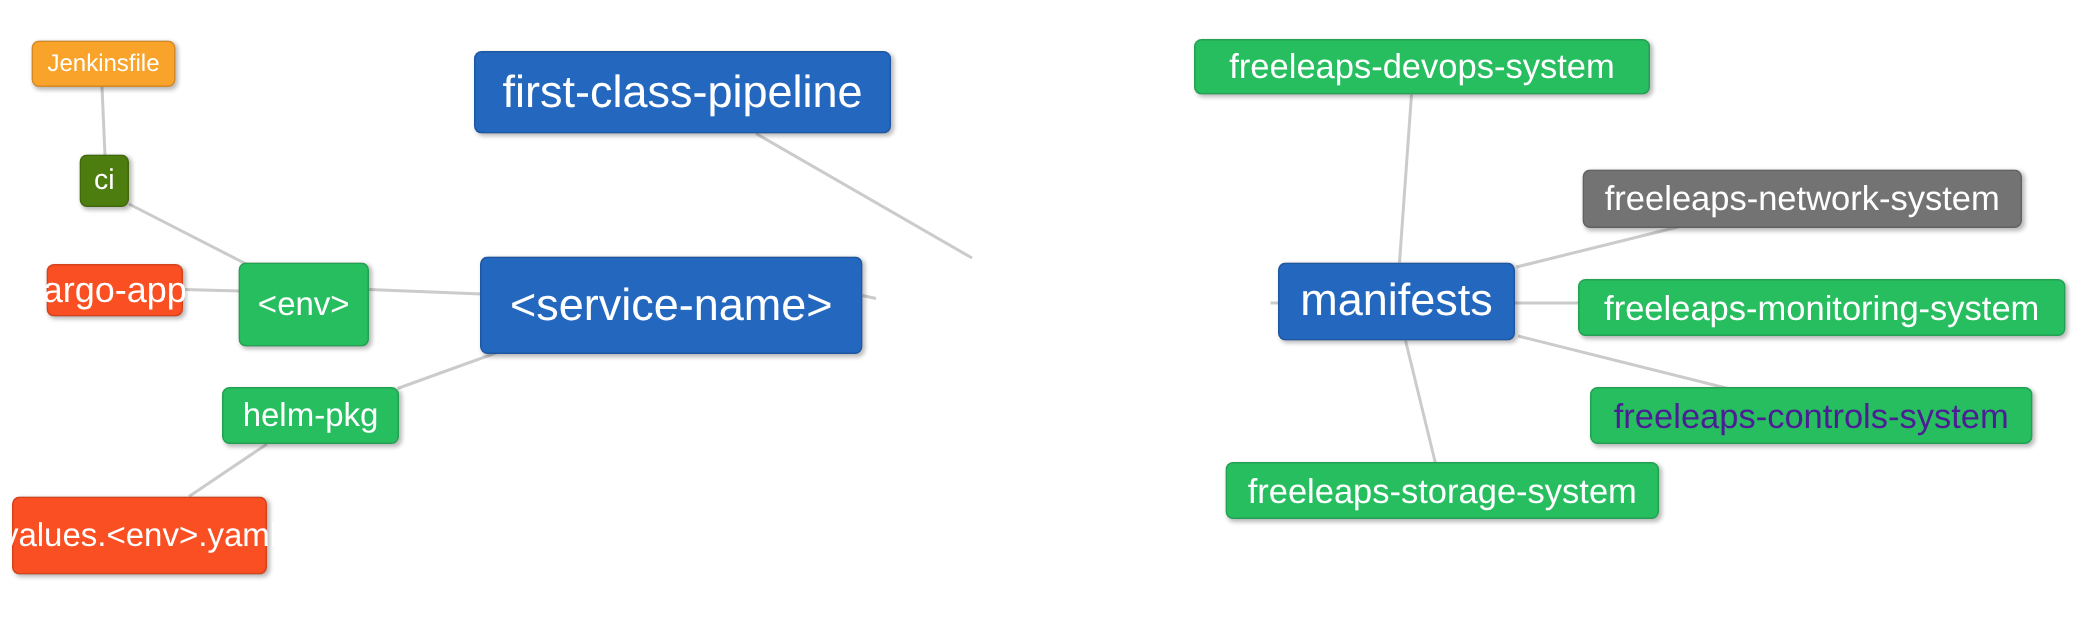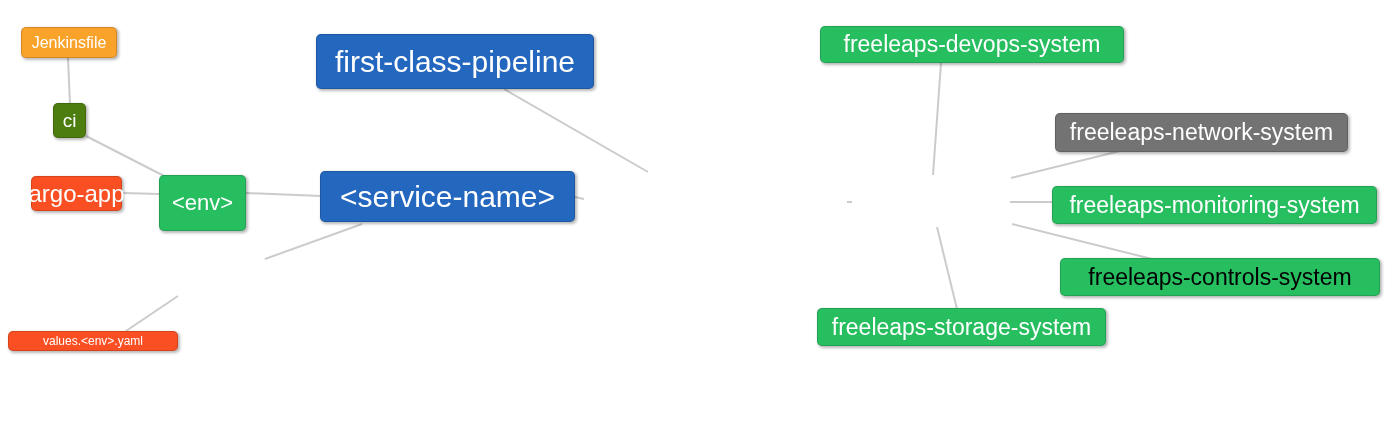--- a/index.html
+++ b/index.html
@@ -61,22 +61,24 @@
       <line x1="1011" y1="178" x2="1128" y2="149" stroke="#CBCBCB" stroke-width="2"></line>
       <line x1="1010" y1="202" x2="1052" y2="202" stroke="#CBCBCB" stroke-width="2"></line>
       <line x1="1012" y1="224" x2="1152" y2="259" stroke="#CBCBCB" stroke-width="2"></line>
       <line x1="937" y1="227" x2="957" y2="309" stroke="#CBCBCB" stroke-width="2"></line>
     </svg>
   <div class="node-layer">
       <div class="node" style="left: 21px; top: 27px; width: 96px; height: 31px; font-size: 16px; background: rgb(249, 163, 43); color: rgb(255, 255, 255);">Jenkinsfile</div>
       <div class="node" style="left: 53px; top: 103px; width: 33px; height: 35px; font-size: 19px; background: #4d7c0f; color: rgb(255, 255, 255);">ci</div>
       <div class="node" style="left: 31px; top: 176px; width: 91px; height: 35px; font-size: 24px; background: rgb(249, 79, 34); color: rgb(255, 255, 255);">argo-app</div>
       <div class="node" style="left: 159px; top: 175px; width: 87px; height: 56px; font-size: 22px; background: rgb(39, 190, 96); color: rgb(255, 255, 255);">&lt;env&gt;</div>
-      <div class="node" style="left: 8px; top: 331px; width: 170px; height: 20px; font-size: 12px; background: rgb(249, 79, 34); color: rgb(255, 255, 255);">values.&lt;env&gt;.yaml</div>
+      <div class="node" style="left: 148px; top: 258px; width: 118px; height: 38px; font-size: 22px; background: rgb(39, 190, 96); color: rgb(255, 255, 255);">helm-pkg</div>
+      <div class="node" style="left: 8px; top: 331px; width: 170px; height: 52px; font-size: 22px; background: rgb(249, 79, 34); color: rgb(255, 255, 255);">values.&lt;env&gt;.yaml</div>
       <div class="node" style="left: 316px; top: 34px; width: 278px; height: 55px; font-size: 30px; background: rgb(36, 103, 190); color: rgb(255, 255, 255); text-align: center;">first-class-pipeline</div>
-      <div class="node" style="left: 320px; top: 171px; width: 255px; height: 51px; font-size: 30px; background: rgb(36, 103, 190); color: rgb(255, 255, 255);">&lt;service-name&gt;</div>
-      <div class="node" style="left: 796px; top: 26px; width: 304px; height: 37px; font-size: 23px; background: rgb(39, 190, 96); color: rgb(255, 255, 255); margin-left: 24px;">freeleaps-devops-system</div>
+      <div class="node" style="left: 320px; top: 171px; width: 255px; height: 65px; font-size: 30px; background: rgb(36, 103, 190); color: rgb(255, 255, 255);">&lt;service-name&gt;</div>
+      <div class="node" style="left: 852px; top: 175px; width: 158px; height: 52px; font-size: 30px; background: rgb(36, 103, 190); color: rgb(255, 255, 255);">manifests</div>
+      <div class="node" style="left: 796px; top: 26px; width: 304px; height: 37px; font-size: 23px; background: rgb(39, 190, 96); color: rgb(255, 255, 255);">freeleaps-devops-system</div>
       <div class="node" style="left: 1055px; top: 113px; width: 293px; height: 39px; font-size: 23px; background: #737373; color: rgb(255, 255, 255);">freeleaps-network-system</div>
       <div class="node" style="left: 1052px; top: 186px; width: 325px; height: 38px; font-size: 23px; background: rgb(39, 190, 96); color: rgb(255, 255, 255); text-align: center;">freeleaps-monitoring-system</div>
-      <div class="node" style="left: 1060px; top: 258px; width: 320px; height: 38px; font-size: 23px; background: rgb(39, 190, 96); color: #000000;">freeleaps-controls-system</div>
+      <div class="node" style="left: 1060px; top: 258px; width: 295px; height: 38px; font-size: 23px; background: rgb(39, 190, 96); color: #4c1d95;">freeleaps-controls-system</div>
       <div class="node" style="left: 817px; top: 308px; width: 289px; height: 38px; font-size: 23px; background: rgb(39, 190, 96); color: rgb(255, 255, 255); text-align: center;">freeleaps-storage-system</div>
     </div>
 </div>
 
 </body></html>

